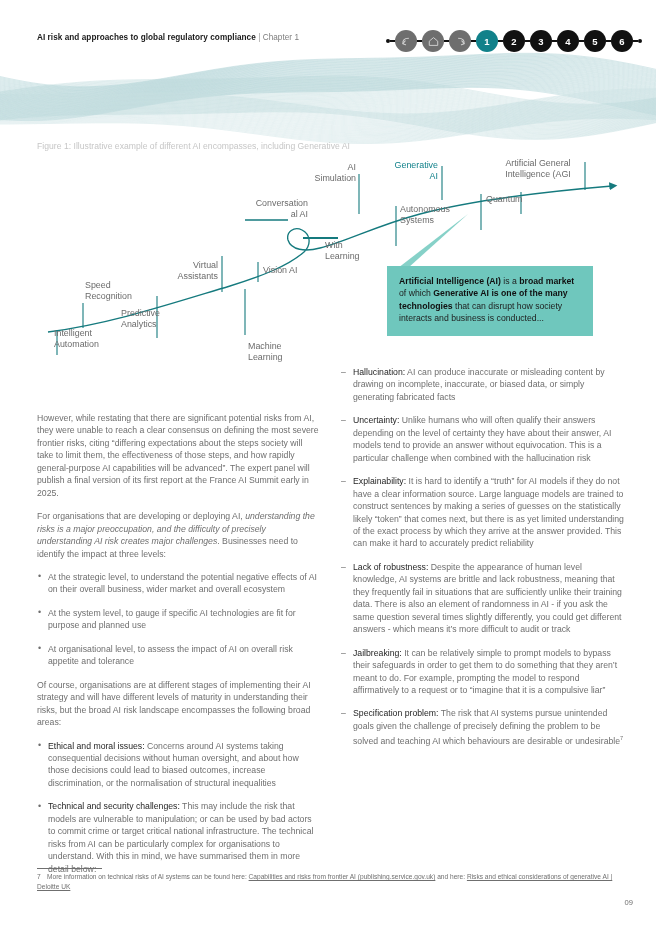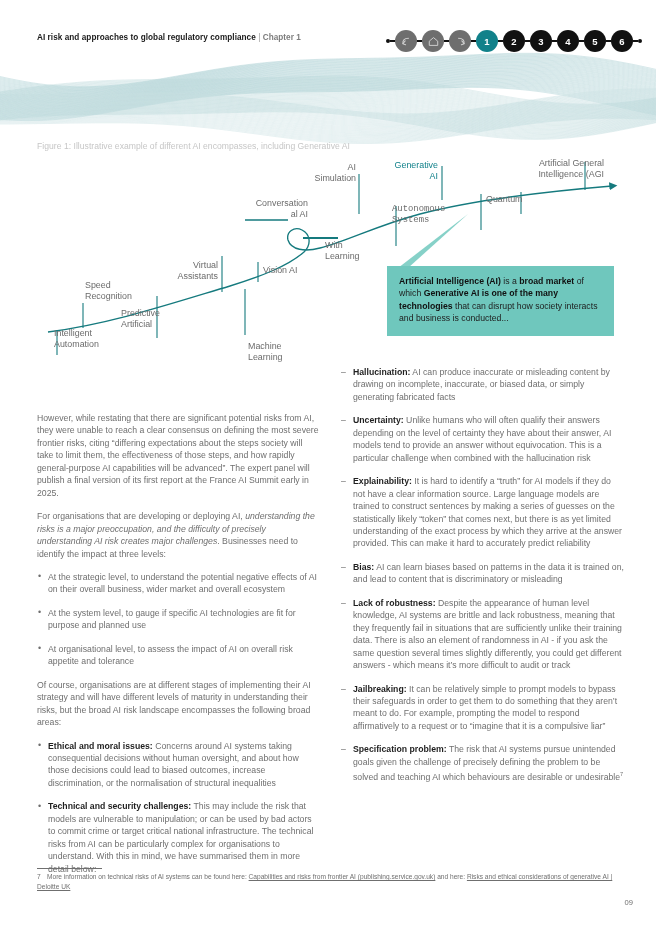--- a/index.html
+++ b/index.html
@@ -27,21 +27,21 @@
     position: absolute;
     left: 37px;
     top: 33px;
     font-size: 8.2px;
     font-weight: bold;
     color: #1a1a1a;
     letter-spacing: 0.05px;
     white-space: nowrap;
   }
   .header-title .sep { font-weight: normal; color: #9a9a9a; }
-  .header-title .chapter { font-weight: bold; color: #7d7d7d; margin-top: 35px; }
+  .header-title .chapter { font-weight: normal; color: #7d7d7d; margin-top: 35px; }
 
   .nav {
     position: absolute;
     right: 20px;
     top: 29px;
     display: flex;
     align-items: center;
     height: 24px;
   }
   .nav-dot-end {
@@ -94,21 +94,21 @@
     color: #6b6b6b;
     white-space: pre-line;
   }
   .fig-label.teal {
     color: #11818a;
     font-weight: normal;
   }
   .callout {
     position: absolute;
     left: 387px; top: 266px;
-    width: 227px; height: 70px;
+    width: 206px; height: 70px;
     background: #6fc7bd;
     padding: 9px 11px 0 12px;
     font-size: 8.7px;
     line-height: 12.3px;
     color: #1d1d1d;
   }
   .callout b { font-weight: bold; color: #111; }
 
   
   .col {
@@ -143,21 +143,21 @@
     position: relative;
     padding-left: 12px;
     margin-bottom: 11px;
   }
   ul.dashes li:before {
     content: "–";
     position: absolute;
     left: 0px; top: 0px;
     color: #6f6f6f;
   }
-  .lbl { font-weight: bold; color: #1f1f1f; }
+  .lbl { font-weight: normal; color: #1f1f1f; }
 
   
   .footrule {
     position: absolute;
     left: 37px; top: 868px;
     width: 65px; height: 1px;
     background: #6f6f6f;
   }
   .footnote {
     position: absolute;
@@ -402,38 +402,38 @@
     <line x1="585" y1="10" x2="585" y2="38" stroke="#157a7e" stroke-width="1.1"></line>
 
     <path d="M468,62 L408,116 L398,116 Z" fill="#7fcfc5" opacity="0.95"></path>
   </svg>
 
   <div class="fig-label" style="left:54px; top:176px;">Intelligent
 Automation</div>
   <div class="fig-label" style="left:85px; top:128px;">Speed
 Recognition</div>
   <div class="fig-label" style="left:121px; top:156px;">Predictive
-Artificial</div>
+Analytics</div>
   <div class="fig-label" style="left:160px; top:108px; width:58px; text-align:right;">Virtual
 Assistants</div>
   <div class="fig-label" style="left:248px; top:144px;margin-top:45px;">Machine
 Learning</div>
   <div class="fig-label" style="left:263px; top:113px;">Vision AI</div>
   <div class="fig-label" style="left:238px; top:46px; width:70px; text-align:right;">Conversation
 al AI</div>
   <div class="fig-label" style="left:325px; top:88px;">With
 Learning</div>
   <div class="fig-label" style="left:312px; top:10px; width:44px; text-align:right;">AI
 Simulation</div>
-  <div class="fig-label" style="left:392px; top:52px;font-family:Liberation Mono, monospace;">Autonomous
+  <div class="fig-label" style="left:400px; top:52px;">Autonomous
 Systems</div>
   <div class="fig-label teal" style="left:384px; top:8px; width:54px; text-align:right;">Generative
 AI</div>
   <div class="fig-label" style="left:486px; top:42px;">Quantum</div>
-  <div class="fig-label" style="left:518px; top:6px; width:86px; text-align:right;">Artificial General
+  <div class="fig-label" style="left:495px; top:6px; width:86px; text-align:center;">Artificial General
 Intelligence (AGI</div>
 </div>
 
 <div class="callout">
   <b>Artificial Intelligence (AI)</b><span> is a </span><b>broad market</b>
   <span>of which </span><b>Generative AI is one of the many</b>
   <b>technologies</b><span> that can disrupt how society</span>
   <span>interacts and business is conducted...</span>
 </div>
 
@@ -454,21 +454,20 @@
     <li><span class="lbl">Ethical and moral issues:</span><span> Concerns around AI systems taking consequential decisions without human oversight, and about how those decisions could lead to biased outcomes, increase discrimination, or the normalisation of structural inequalities</span></li>
     <li><span class="lbl">Technical and security challenges:</span><span> This may include the risk that models are vulnerable to manipulation; or can be used by bad actors to commit crime or target critical national infrastructure. The technical risks from AI can be particularly complex for organisations to understand. With this in mind, we have summarised them in more detail below:</span></li>
   </ul>
 </div>
 
 <div class="col col-right">
   <ul class="dashes">
     <li><span class="lbl">Hallucination:</span><span> AI can produce inaccurate or misleading content by drawing on incomplete, inaccurate, or biased data, or simply generating fabricated facts</span></li>
     <li><span class="lbl">Uncertainty:</span><span> Unlike humans who will often qualify their answers depending on the level of certainty they have about their answer, AI models tend to provide an answer without equivocation. This is a particular challenge when combined with the hallucination risk</span></li>
     <li><span class="lbl">Explainability:</span><span> It is hard to identify a “truth” for AI models if they do not have a clear information source. Large language models are trained to construct sentences by making a series of guesses on the statistically likely “token” that comes next, but there is as yet limited understanding of the exact process by which they arrive at the answer provided. This can make it hard to accurately predict reliability</span></li>
-    <li><span class="lbl">Bias:</span><span> AI can learn biases based on patterns in the data it is trained on, and lead to content that is discriminatory or misleading</span></li>
     <li><span class="lbl">Lack of robustness:</span><span> Despite the appearance of human level knowledge, AI systems are brittle and lack robustness, meaning that they frequently fail in situations that are sufficiently unlike their training data. There is also an element of randomness in AI - if you ask the same question several times slightly differently, you could get different answers - which means it’s more difficult to audit or track</span></li>
     <li><span class="lbl">Jailbreaking:</span><span> It can be relatively simple to prompt models to bypass their safeguards in order to get them to do something that they aren’t meant to do. For example, prompting the model to respond affirmatively to a request or to “imagine that it is a compulsive liar”</span></li>
     <li><span class="lbl">Specification problem:</span><span> The risk that AI systems pursue unintended goals given the challenge of precisely defining the problem to be solved and teaching AI which behaviours are desirable or undesirable</span><span class="sup">7</span></li>
   </ul>
 </div>
 
 <div class="footrule"></div>
 <div class="footnote">
   <span class="num">7</span><span class="ftxt">More information on technical risks of AI systems can be found here: </span><a href="#">Capabilities and risks from frontier AI (publishing.service.gov.uk)</a><span class="ftxt"> and here: </span><a href="#">Risks and ethical considerations of generative AI | Deloitte UK</a>
 </div>

